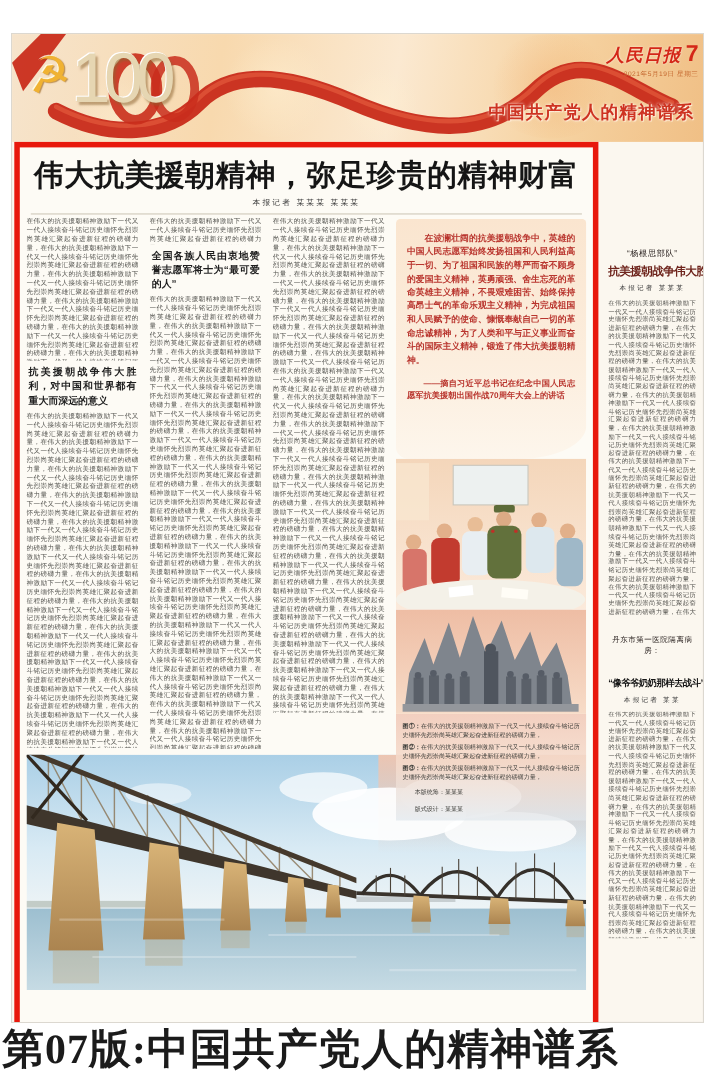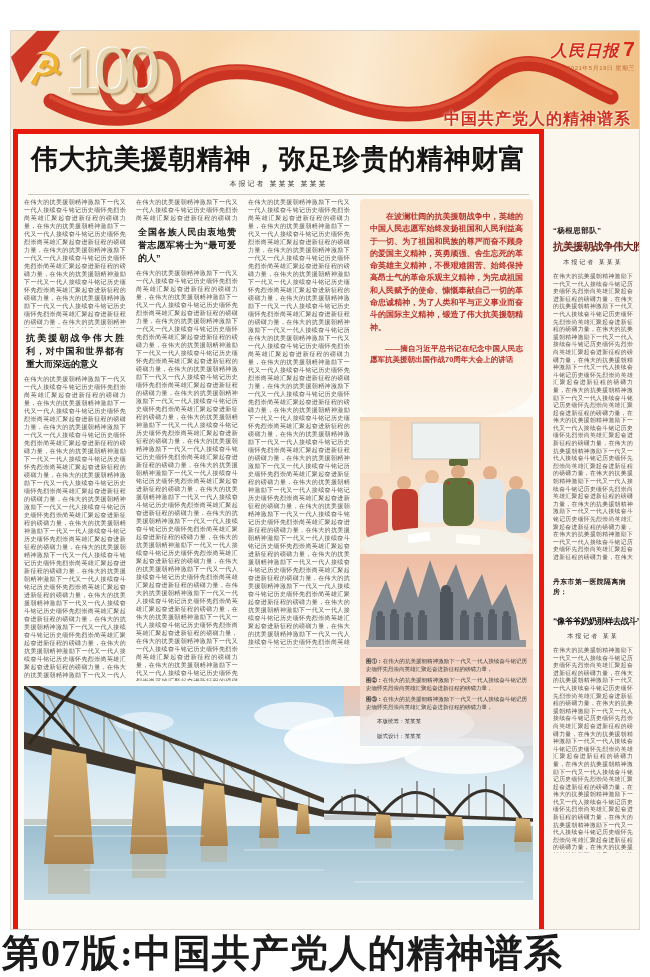--- a/index.html
+++ b/index.html
@@ -30,21 +30,21 @@
             letter-spacing:-6px; color:#e6d6b2; line-height:1;
             text-shadow:2px 2px 2px rgba(140,100,50,.55), -1px -1px 0 #fff; }
   .slogan { position:absolute; left:158px; top:34px; font-size:31px; font-weight:900;
             letter-spacing:1px; color:#dc9426; white-space:nowrap;
             text-shadow:1px 1px 0 #fff8ea, 2px 3px 3px rgba(160,90,20,.45); }
   .masthead-wrap { position:absolute; left:528px; top:6px; width:96px; text-align:right; }
   .masthead { font-size:16px; font-weight:900; color:#d42718; font-style:italic;
               letter-spacing:1px; text-shadow:0 0 2px rgba(255,255,255,.8); }
   .pageno { font-size:21px; font-weight:800; color:#d42718; margin-left:4px; }
   .dateline { margin-top:2px; font-size:6px; color:#c4672e; letter-spacing:.5px; }
-  .series { position:absolute; right:10px; top:100px; transform:translateY(-22px);
+  .series { position:absolute; right:10px; top:83px; transform:translateY(-22px);
             font-size:16px; font-weight:900; color:#ce3322; letter-spacing:1px;
             text-shadow:0 0 3px rgba(255,255,255,.9), 1px 1px 0 rgba(255,230,200,.9); }
 
   
   .redbox { position:absolute; left:2px; top:98px; width:531px; height:969px;
             border:5px solid #e8180c; background:#fdfbf5; overflow:hidden; }
   .headline { position:absolute; left:0; top:7px; width:100%; text-align:center;
               font-size:27px; font-weight:900; color:#151515; letter-spacing:.5px;
               white-space:nowrap; }
   .byline { position:absolute; left:0; top:45px; width:100%; text-align:center;
@@ -76,21 +76,21 @@
          filter:blur(.35px); margin-bottom:3px; }
   .cap b { font-weight:800; }
   .credits { margin-top:6px; font-size:5.5px; line-height:9px; color:#3c3c38;
              text-indent:2em; filter:blur(.35px); }
 
   .bridge-wrap { position:absolute; left:6px; top:552px; width:509px; height:214px;
                  z-index:1; overflow:hidden; }
 
   
   .sidebar { position:absolute; left:542px; top:195px; width:80px; height:700px; }
-  .kicker { font-size:7.5px; font-weight:700; color:#2a2220; text-align:left;
+  .kicker { font-size:7.5px; font-weight:400; color:#2a2220; text-align:center;
             letter-spacing:.5px; }
   .sb-head1 { margin-top:4px; font-size:10.5px; font-weight:900; color:#6e241c;
               white-space:nowrap; letter-spacing:-.5px;
               font-family:"Liberation Serif", serif; }
   .sb-byline { margin-top:4px; font-size:6px; color:#444; text-align:center;
                letter-spacing:2px; filter:blur(.45px); }
   .sb-fill { margin-top:6px; font-size:5.8px; line-height:7.6px; }
   .f1 { height:288px; }
   .kicker2 { margin-top:16px; font-size:6.8px; }
   .sb-head2 { margin-top:19px; font-size:8.5px; font-weight:900; color:#141414;

